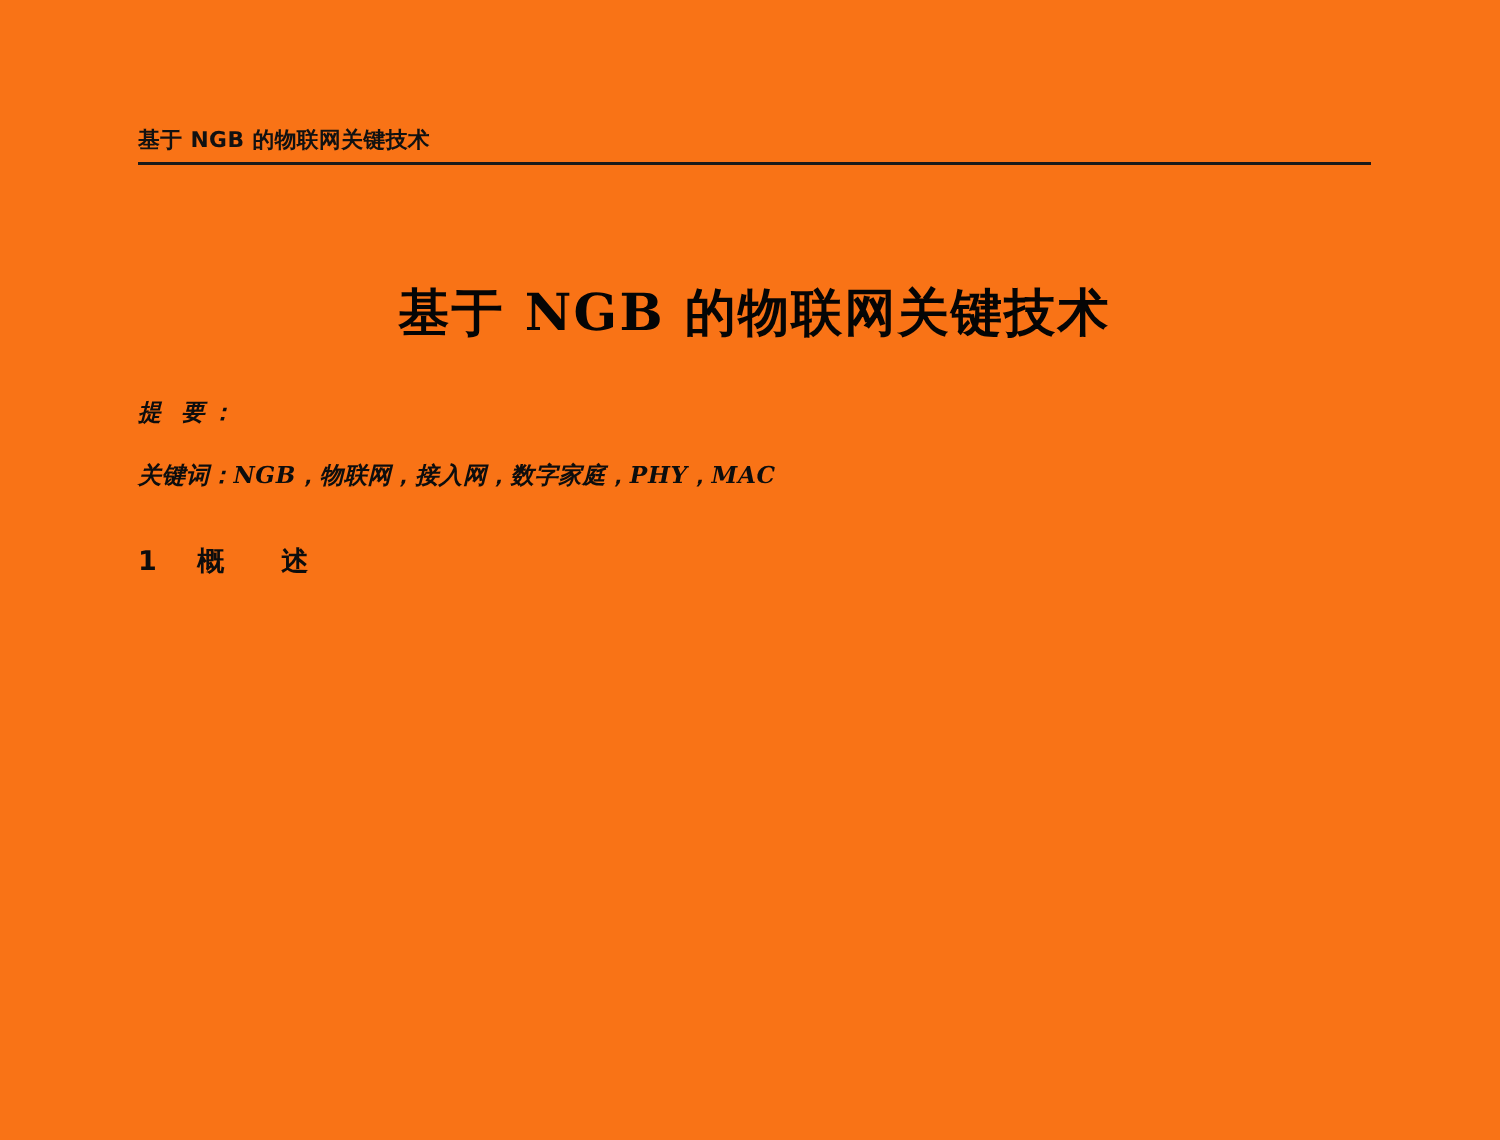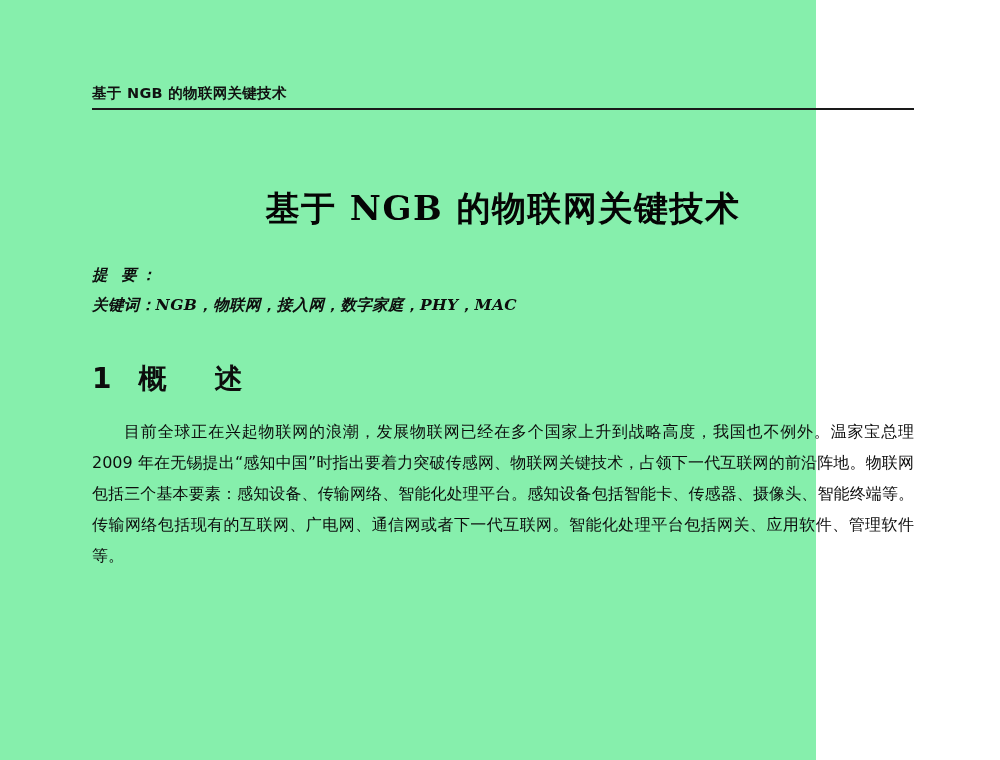--- a/index.html
+++ b/index.html
@@ -9,23 +9,23 @@
   }
   body {
     width: 1000px;
     height: 760px;
     overflow: hidden;
     font-family: "DejaVu Serif", "Liberation Serif", serif;
     color: #0d0d0d;
   }
   .page {
     position: relative;
-    width: 816px;
+    width: 1000px;
     height: 760px;
-    background: #86efac;
+    background: #f97316;
     box-sizing: border-box;
   }
   .content {
     position: absolute;
     left: 92px;
     top: 0;
     width: 822px;
   }
 
   
@@ -89,35 +89,35 @@
   }
   .abstract-body {
     flex: 1 1 auto;
     text-align: justify;
     font-style: italic;
     font-weight: 600;
     text-justify: inter-ideograph;
   }
 
   .keywords {
-    margin-top: 0;
+    margin-top: 12px;
     font-size: 15.5px;
     line-height: 1.9;
     font-style: italic;
     font-weight: 700;
     letter-spacing: 0.4px;
   }
   .keywords .kw-label {
     font-weight: 700;
   }
 
   
   .section-head {
-    margin-top: 40px;
-    font-size: 28px;
+    margin-top: 30px;
+    font-size: 18px;
     font-weight: 700;
     letter-spacing: 1px;
     font-family: "DejaVu Sans", "Liberation Sans", sans-serif;
   }
   .section-head .sec-num {
     margin-right: 26px;
   }
   .section-head .sec-title {
     letter-spacing: 10px;
   }
@@ -150,16 +150,15 @@
     </div>
 
     <div class="keywords">
       <span class="kw-label">关键词：</span><span>NGB，物联网，接入网，数字家庭，PHY，MAC</span>
     </div>
 
     <div class="section-head">
       <span class="sec-num">1</span><span class="sec-title">概　述</span>
     </div>
 
-    <p class="para">目前全球正在兴起物联网的浪潮，发展物联网已经在多个国家上升到战略高度，我国也不例外。温家宝总理 2009 年在无锡提出“感知中国”时指出要着力突破传感网、物联网关键技术，占领下一代互联网的前沿阵地。物联网包括三个基本要素：感知设备、传输网络、智能化处理平台。感知设备包括智能卡、传感器、摄像头、智能终端等。传输网络包括现有的互联网、广电网、通信网或者下一代互联网。智能化处理平台包括网关、应用软件、管理软件等。</p>
 
   </div>
 </div>
 
 </body></html>

